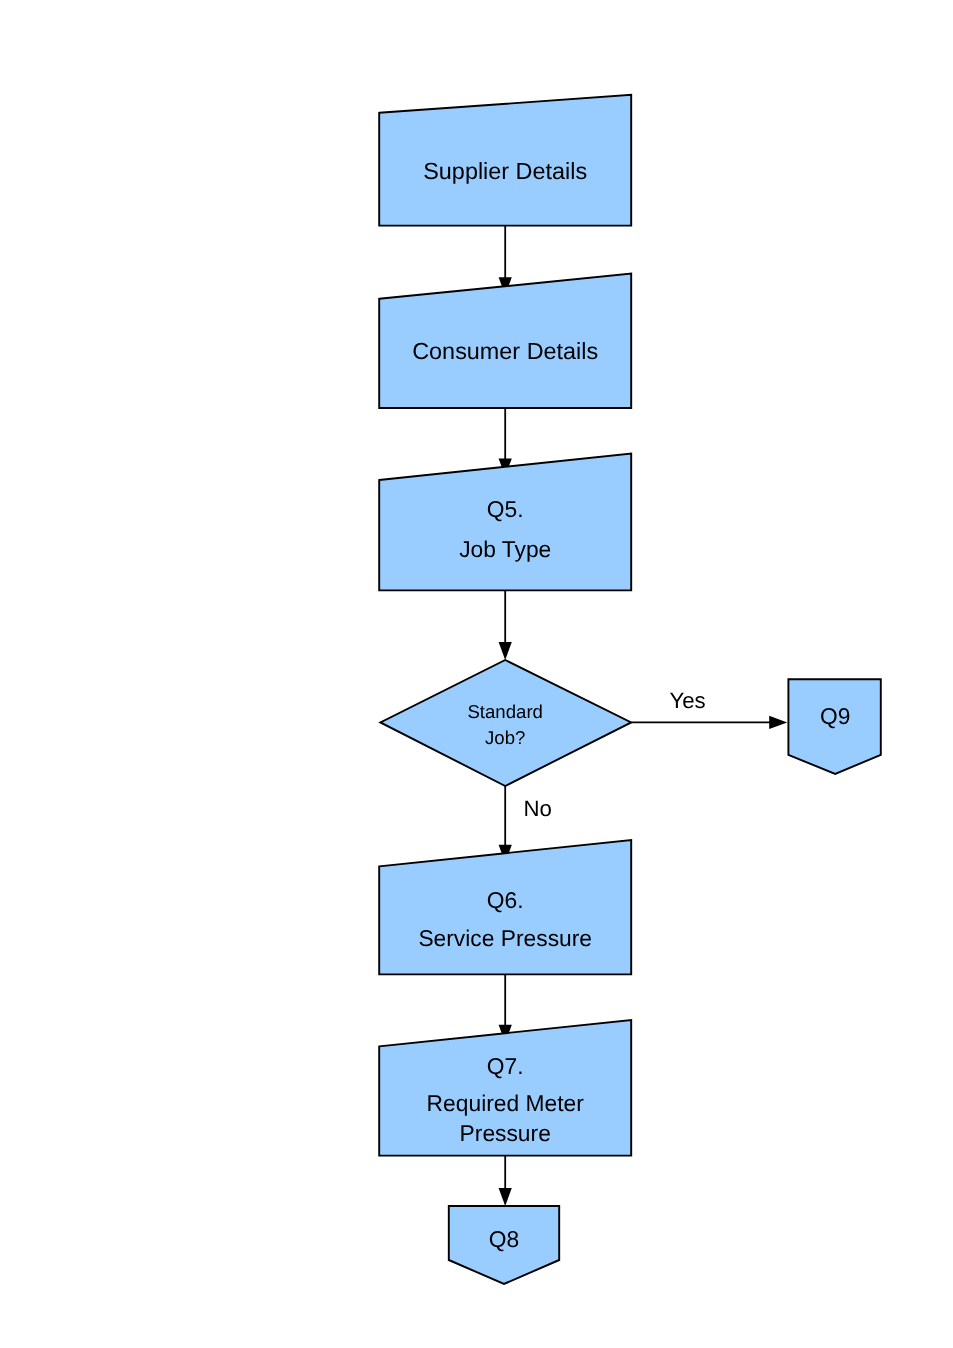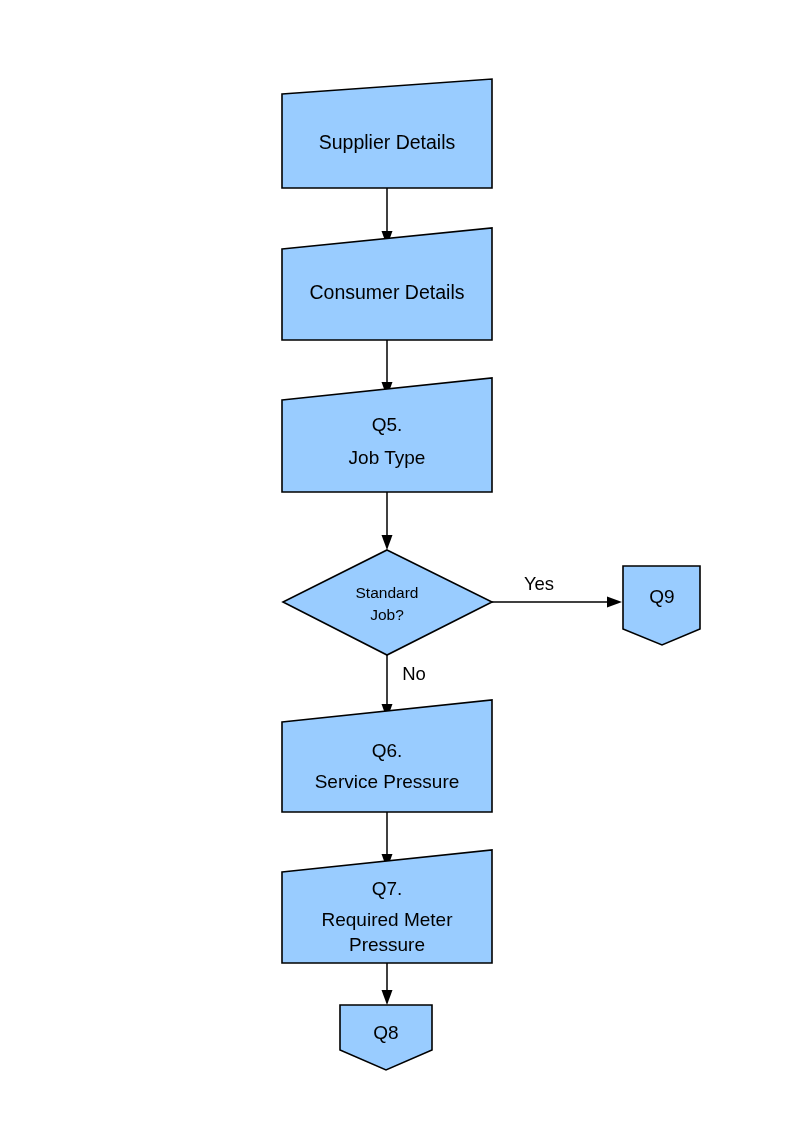--- a/index.html
+++ b/index.html
@@ -12,20 +12,21 @@
     width: 794px;
     height: 1123px;
     overflow: hidden;
     font-family: "Liberation Sans", sans-serif;
   }
   #canvas {
     position: relative;
     width: 717px;
     height: 1123px;
     background: #ffffff;
+    margin-left: 34px;
   }
   svg#flow {
     position: absolute;
     left: 0;
     top: 0;
     width: 794px;
     height: 1123px;
     display: block;
   }
   .shape {

